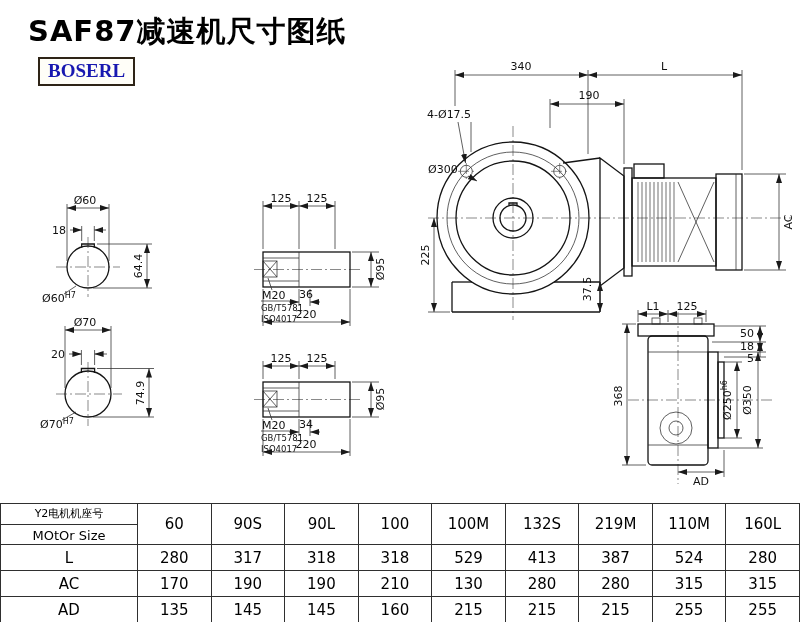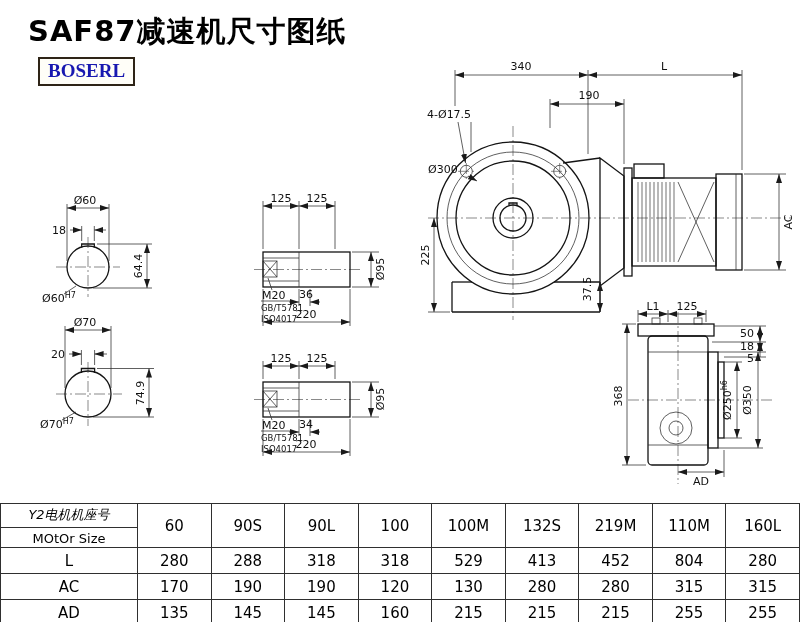--- a/index.html
+++ b/index.html
@@ -13,21 +13,21 @@
   .d { font-size:11px; fill:#101010; }
   .s { font-size:8.5px; fill:#101010; }
   .ol { fill:none; stroke:#141414; stroke-width:1.3; }
   .tl { fill:none; stroke:#2b2b2b; stroke-width:0.75; }
   .hl { fill:none; stroke:#333; stroke-width:0.7; }
   .cl { fill:none; stroke:#3a3a3a; stroke-width:0.6; stroke-dasharray:11 3 2 3; }
   .spec-wrap { position:absolute; left:0; top:503px; width:800px; }
   table.spec { width:100%; border-collapse:collapse; table-layout:fixed; }
   .spec th, .spec td { border:1px solid #2f2f2f; text-align:center; font-weight:normal; font-size:15px; color:#000; height:26px; padding:0; }
   .spec tr.head th { height:39px; vertical-align:middle; }
-  .spec .hl1 { font-size:13px; border-bottom:1px solid #2f2f2f; padding:2px 0 3px;font-style:italic; }
+  .spec .hl1 { font-size:11px; border-bottom:1px solid #2f2f2f; padding:2px 0 3px; }
   .spec .hl2 { font-size:13px; padding:3px 0 1px; }
 </style>
 </head>
 <body>
 
 <div class="title">SAF87减速机尺寸图纸</div>
 <div class="logo"><span>BOSERL</span></div>
 
 <svg class="drawing" width="800" height="503" viewBox="0 0 800 503">
   <defs>
@@ -290,35 +290,35 @@
       <th>100</th>
       <th>100M</th>
       <th>132S</th>
       <th>219M</th>
       <th>110M</th>
       <th>160L</th>
     </tr>
     <tr>
       <th>L</th>
       <td>280</td>
-      <td>288</td>
+      <td>317</td>
       <td>318</td>
       <td>318</td>
       <td>529</td>
       <td>413</td>
-      <td>452</td>
-      <td>804</td>
+      <td>387</td>
+      <td>524</td>
       <td>280</td>
     </tr>
     <tr>
       <th>AC</th>
       <td>170</td>
       <td>190</td>
       <td>190</td>
-      <td>120</td>
+      <td>210</td>
       <td>130</td>
       <td>280</td>
       <td>280</td>
       <td>315</td>
       <td>315</td>
     </tr>
     <tr>
       <th>AD</th>
       <td>135</td>
       <td>145</td>

